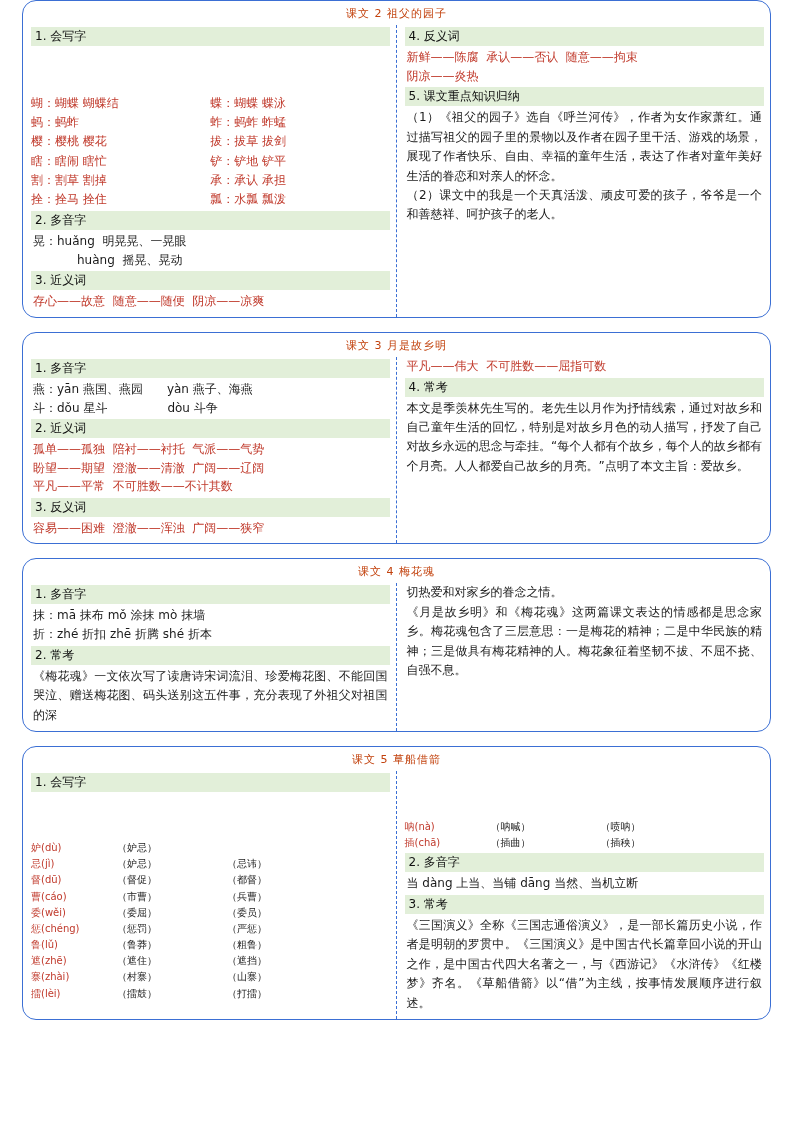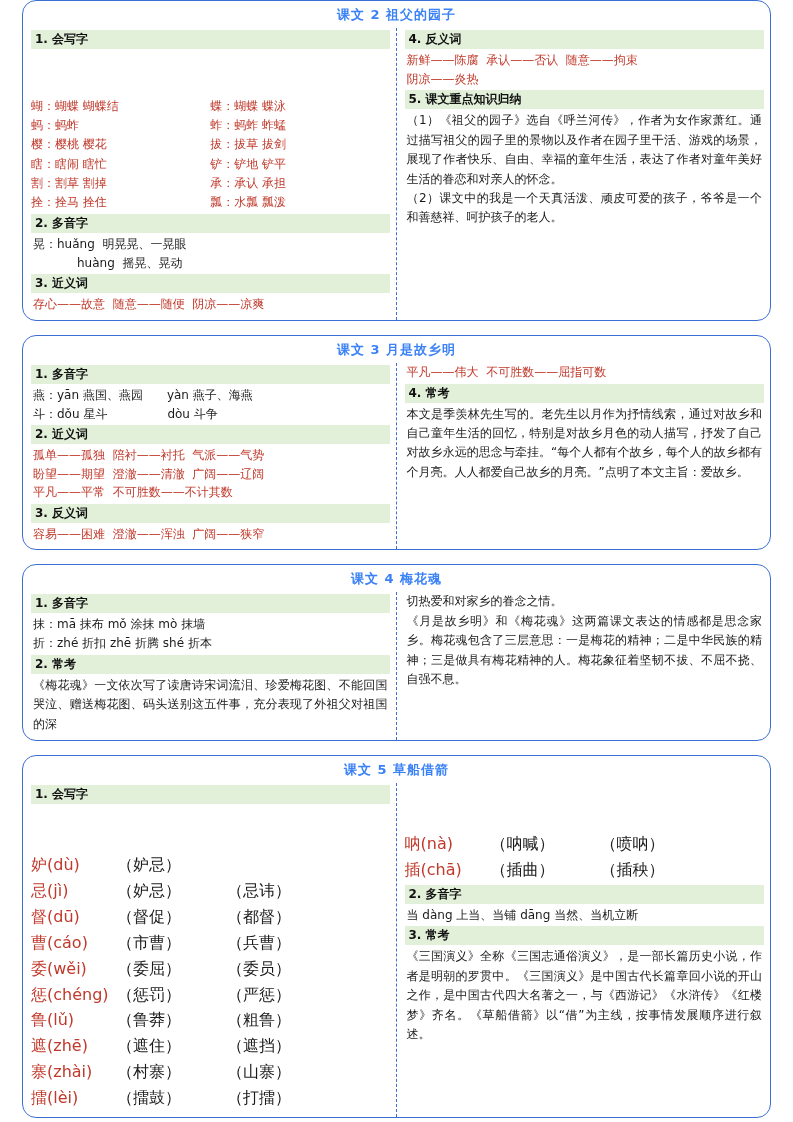--- a/index.html
+++ b/index.html
@@ -15,32 +15,32 @@
     position:relative;
     margin:0 22px 14px 22px;
     border:1.6px solid #3b6fd4;
     border-radius:14px;
     background:#fff;
     box-sizing:border-box;
     overflow:hidden;
   }
   .card-title{
     text-align:center;
-    font-size:13px;
-    font-weight:bold;
+    font-size:11px;
+    font-weight:normal;
     letter-spacing:1px;
     padding:5px 0 4px 0;
-    color:#3b82f6;
+    color:#c2410c;
   }
   .cols{display:flex;align-items:stretch;position:relative;}
   .col{width:50%;box-sizing:border-box;padding:0 6px 6px 8px;}
   .col.left{border-right:1.4px dashed #3b6fd4;}
   .sec-head{
     background:#e2efd9;
-    font-weight:bold;
+    font-weight:normal;
     font-size:12px;
     padding:1px 4px;
     margin:2px 0 2px 0;
     color:#111;
   }
   .line{
     font-size:12px;
     line-height:1.55;
     padding:0 2px;
     white-space:pre-wrap;
@@ -52,21 +52,21 @@
     line-height:1.62;
     padding:0 2px;
     text-align:justify;
   }
   .red{color:#c0392b;}
   
   .wz{font-size:12px;line-height:1.6;margin-top:48px;}
   .wz .row{display:flex;}
   .wz .c1{width:50%;}
   .wz .c2{width:50%;}
-  .kv{display:flex;font-size:16px;line-height:1.62;}
+  .kv{display:flex;font-size:10px;line-height:1.62;}
   .kv .k{width:86px;flex:none;color:#c0392b;}
   .kv .v1{width:110px;flex:none;}
   .kv .v2{width:110px;flex:none;}
 </style>
 </head>
 <body>
 
 <div class="page">
 
   <div class="card">

